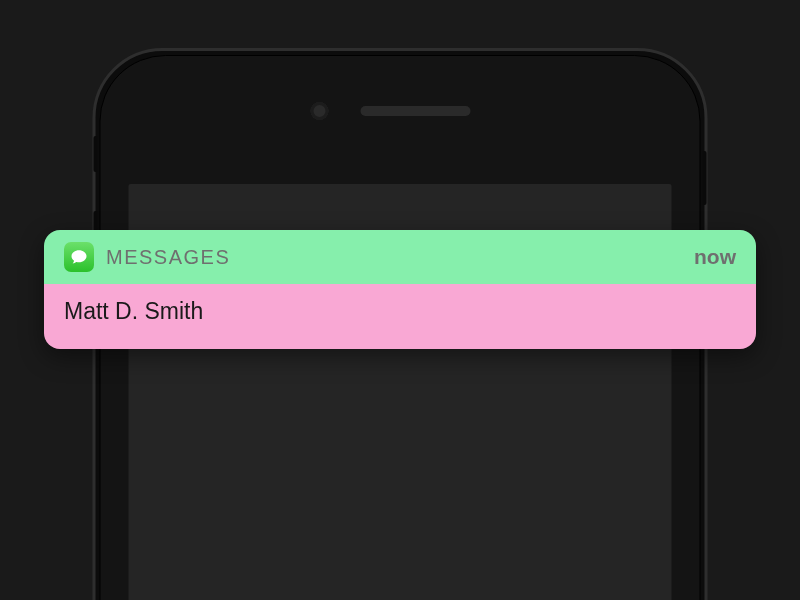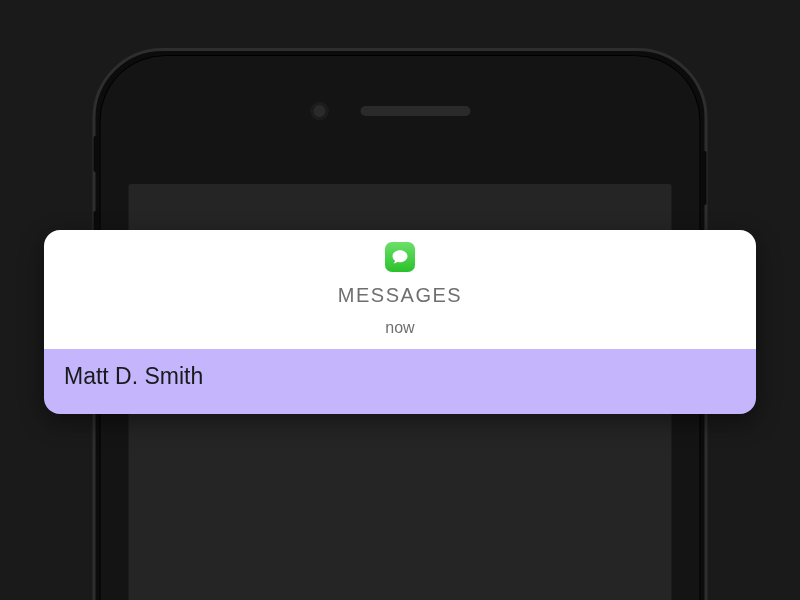--- a/index.html
+++ b/index.html
@@ -70,26 +70,25 @@
     .notification {
       position: absolute;
       left: 44px;
       right: 44px;
       top: 230px;
       border-radius: 16px;
       overflow: hidden;
       box-shadow: 0 8px 24px rgba(0,0,0,0.45);
     }
     .notif-header {
-      background: #ffffff;
+      background: #86efac;
       display: flex;
       align-items: center;
       padding: 12px 20px;
       gap: 12px;
-      flex-direction: column;
     }
     .app-icon {
       width: 30px;
       height: 30px;
       border-radius: 7px;
       background: linear-gradient(180deg, #6be06a 0%, #2bc12b 100%);
       display: flex;
       align-items: center;
       justify-content: center;
       flex-shrink: 0;
@@ -97,25 +96,25 @@
     .app-icon svg { width: 18px; height: 18px; }
     .app-name {
       color: #6f6f6f;
       font-size: 20px;
       letter-spacing: 1.5px;
       font-weight: 400;
       flex: 1;
     }
     .timestamp {
       color: #6f6f6f;
-      font-size: 16px;
-      font-weight: 400;
+      font-size: 21px;
+      font-weight: 700;
     }
     .notif-body {
-      background: #c4b5fd;
+      background: #f9a8d4;
       padding: 14px 20px 20px 20px;
     }
     .sender {
       font-size: 23px;
       font-weight: 500;
       color: #1a1a1a;
       margin-bottom: 4px;
     }
     .message {
       font-size: 22px;

